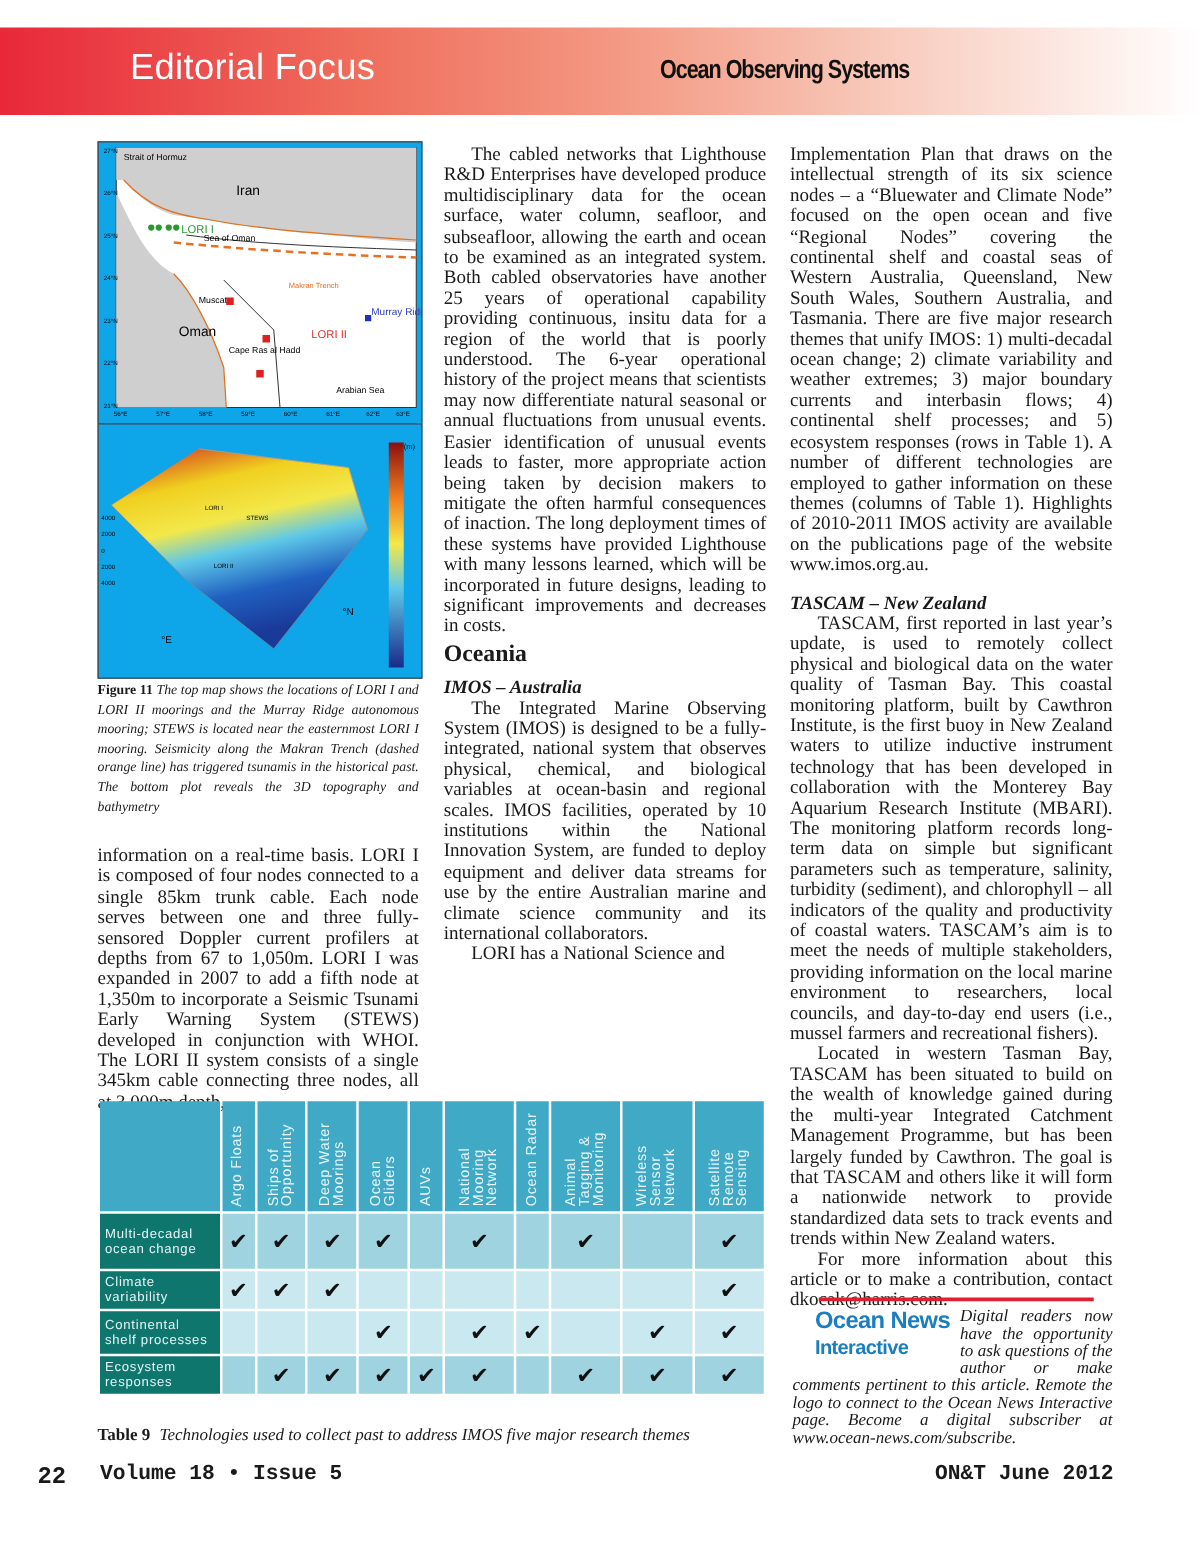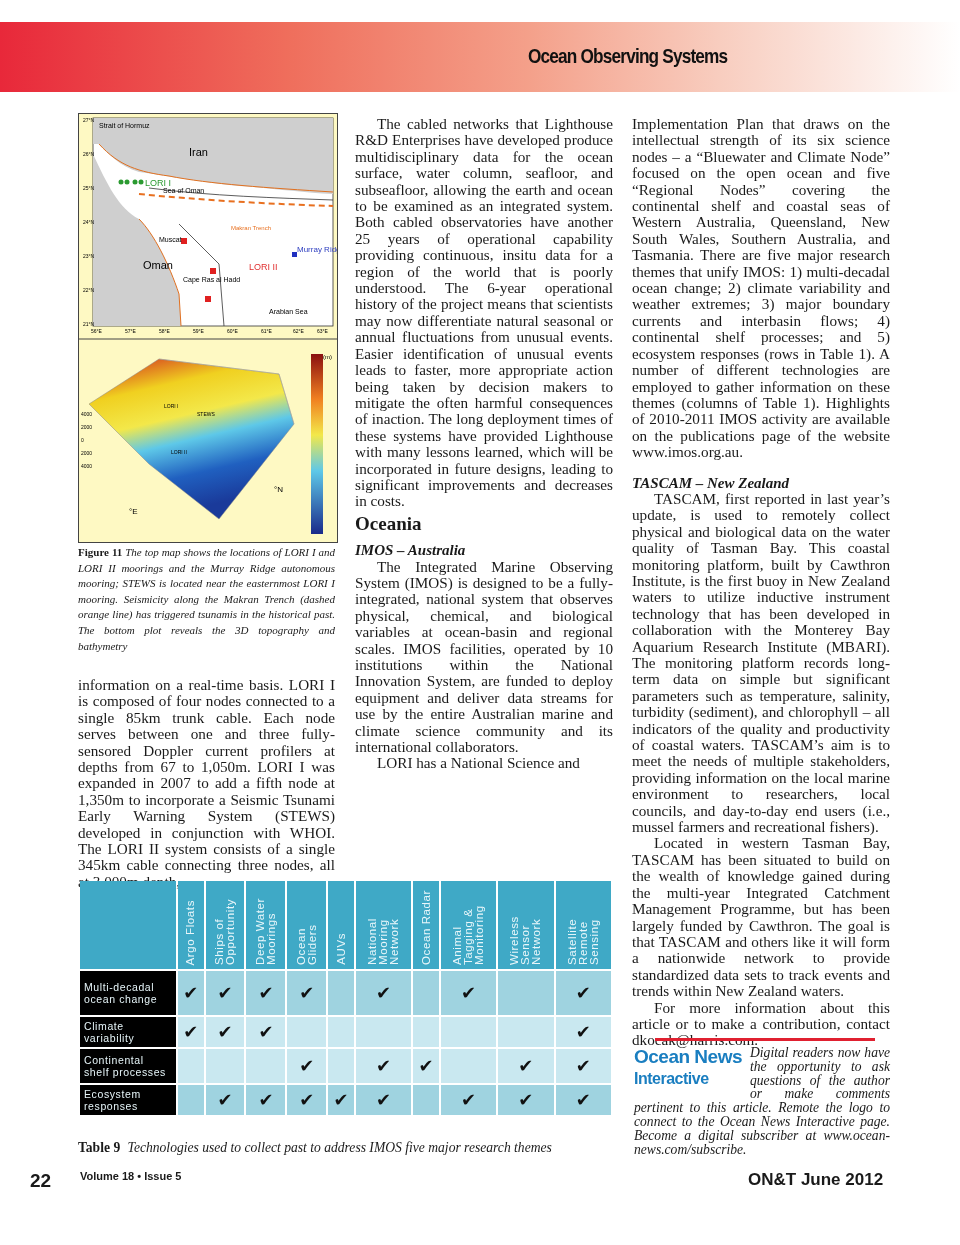--- a/index.html
+++ b/index.html
@@ -10,43 +10,44 @@
   .banner .left { position:absolute; left:104px; top:16px; font-family:"Liberation Sans", sans-serif;
                   font-size:29px; color:#fff; letter-spacing:0.3px; }
   .banner .right { position:absolute; left:528px; top:22px; font-family:"Liberation Sans", sans-serif;
                    font-weight:bold; font-size:21px; color:#111; letter-spacing:-1px; transform:scaleX(0.82); transform-origin:left; }
   .col { position:absolute; font-size:15.2px; line-height:16.4px; text-align:justify; }
   .col p { margin:0; }
   .col p.ind { text-indent:22px; }
   #col1 { left:78px; top:677px; width:257px; }
   #col2 { left:355px; top:116px; width:258px; }
   #col3 { left:632px; top:116px; width:258px; }
-  .fig { position:absolute; left:78px; top:113px; width:258px; height:428px; border:1px solid #444; background:#fef9c3; }
+  .fig { position:absolute; left:78px; top:113px; width:258px; height:428px; border:1px solid #444; background:#0ea5e9; }
   .caption { position:absolute; left:78px; top:545px; width:257px; font-size:11px; line-height:15.6px; text-align:justify; font-style:italic; }
   .caption b { font-style:normal; }
   h2.sec { margin:6px 0 10px; font-size:19px; font-weight:bold; }
   h3.sub { margin:0; font-size:15px; font-style:italic; font-weight:bold; }
   .table-wrap { position:absolute; left:78px; top:879px; width:535px; }
   table.imos { border-collapse:separate; border-spacing:2px; width:100%; font-family:"Liberation Sans", sans-serif; }
   table.imos th { background:#3fa9c6; color:#e8f6fa; height:88px; vertical-align:bottom; padding:0; font-weight:normal; }
   table.imos th .rot { writing-mode:vertical-rl; transform:rotate(180deg); font-size:11.5px; line-height:11px; padding:4px 2px; margin:0 auto; text-align:left; letter-spacing:0.6px; }
   table.imos td { text-align:center; font-size:18px; color:#111; }
-  table.imos td.rowh { background:#000000; color:#e6f5f9; text-align:left; font-size:10.5px; line-height:12px; padding:3px 4px; letter-spacing:0.6px; width:88px; }
+  table.imos td.rowh { background:#0f766e; color:#e6f5f9; text-align:left; font-size:10.5px; line-height:12px; padding:3px 4px; letter-spacing:0.6px; width:88px; }
   tr.dark td.cell { background:#9fd3e0; }
   tr.light td.cell { background:#c9e8f0; }
   .tcap { position:absolute; left:78px; top:1140px; font-size:13.6px; }
   .tcap i { margin-left:4px; }
-  .footer { position:absolute; top:1170px; font-family:Liberation Sans, sans-serif; font-weight:bold; }
+  .footer { position:absolute; top:1170px; font-family:Liberation Mono, monospace; font-weight:bold; }
   .redline { position:absolute; left:655px; top:1038px; width:220px; height:3px; background:#e02030; }
   .digital { position:absolute; left:634px; top:1046px; width:256px; font-size:13.6px; line-height:13.8px; font-style:italic; text-align:justify; }
 </style>
 </head>
 <body>
 
 <div class="banner">
+  <span class="left">Editorial Focus</span>
   <span class="right">Ocean Observing Systems</span>
 </div>
 
 <div class="fig">
   <svg width="258" height="428" viewBox="0 0 258 428">
 
     <g>
       <rect x="14" y="4" width="240" height="208" fill="#ffffff" stroke="#333" stroke-width="0.8"></rect>
       <path d="M14 4 L254 4 L254 80 C220 78 190 74 160 72 C120 68 90 62 60 58 C40 52 30 40 20 30 L14 30 Z" fill="#cfcfcf"></path>
       <path d="M14 40 C28 70 40 95 60 105 C75 120 90 150 100 180 L102 212 L14 212 Z" fill="#cfcfcf"></path>
@@ -149,21 +150,21 @@
   <p>Implementation Plan that draws on the intellectual strength of its six science nodes – a “Bluewater and Climate Node” focused on the open ocean and five “Regional Nodes” covering the continental shelf and coastal seas of Western Australia, Queensland, New South Wales, Southern Australia, and Tasmania. There are five major research themes that unify IMOS: 1) multi-decadal ocean change; 2) climate variability and weather extremes; 3) major boundary currents and interbasin flows; 4) continental shelf processes; and 5) ecosystem responses (rows in Table 1). A number of different technologies are employed to gather information on these themes (columns of Table 1). Highlights of 2010-2011 IMOS activity are available on the publications page of the website www.imos.org.au.</p>
   <h3 class="sub" style="margin-top:14px">TASCAM – New Zealand</h3>
   <p class="ind">TASCAM, first reported in last year’s update, is used to remotely collect physical and biological data on the water quality of Tasman Bay.  This coastal monitoring platform, built by Cawthron Institute, is the first buoy in New Zealand waters to utilize inductive instrument technology that has been developed in collaboration with the Monterey Bay Aquarium Research Institute (MBARI). The monitoring platform records long-term data on simple but significant parameters such as temperature, salinity, turbidity (sediment), and chlorophyll – all indicators of the quality and productivity of coastal waters. TASCAM’s aim is to meet the needs of multiple stakeholders, providing information on the local marine environment to researchers, local councils, and day-to-day end users (i.e., mussel farmers and recreational fishers).</p>
   <p class="ind">Located in western Tasman Bay, TASCAM has been situated to build on the wealth of knowledge gained during the multi-year Integrated Catchment Management Programme, but has been largely funded by Cawthron. The goal is that TASCAM and others like it will form a nationwide network to provide standardized data sets to track events and trends within New Zealand waters.</p>
   <p class="ind">For more information about this article or to make a contribution, contact dkocak@harris.com.</p>
 </div>
 
 <div class="redline"></div>
 
 <div class="digital">
-  <div style="float:left; width:110px; height:50px; margin-right:6px; font-family:'Liberation Sans', sans-serif; font-weight:bold; font-style:normal; color:#1a7ec0; line-height:22px;">
+  <div style="float:left; width:110px; height:50px; margin-right:6px; font-family:'Liberation Sans', sans-serif; font-weight:bold; font-style:normal; color:#1a7ec0; line-height:22px;margin-left:18px;">
     <div style="font-size:19px; letter-spacing:-0.5px;">Ocean News</div>
     <div style="font-size:16px; letter-spacing:-0.5px;">Interactive</div>
   </div>
   <span>Digital readers now have the opportunity to ask questions of the author or make comments pertinent to this article. Remote the logo to connect to the Ocean News Interactive page. Become a digital subscriber at www.ocean-news.com/subscribe.</span>
 </div>
 
 <div class="table-wrap">
   <table class="imos" id="imos-table">
     <thead>
         <tr id="thead-row">
@@ -255,14 +256,14 @@
         </tr>
       </tbody>
   </table>
 </div>
 <div class="tcap">
   <b>Table 9</b>
   <i>Technologies used to collect past to address IMOS five major research themes</i>
 </div>
 
 <span class="footer" style="left:30px; font-size:19px;">22</span>
-<span class="footer" style="left:80px; font-size:11px;">Volume 18 • Issue 5</span>
+<span class="footer" style="left:80px; font-size:17px;">Volume 18 • Issue 5</span>
 <span class="footer" style="left:748px; font-size:17px;">ON&amp;T June 2012</span>
 
 </body></html>

